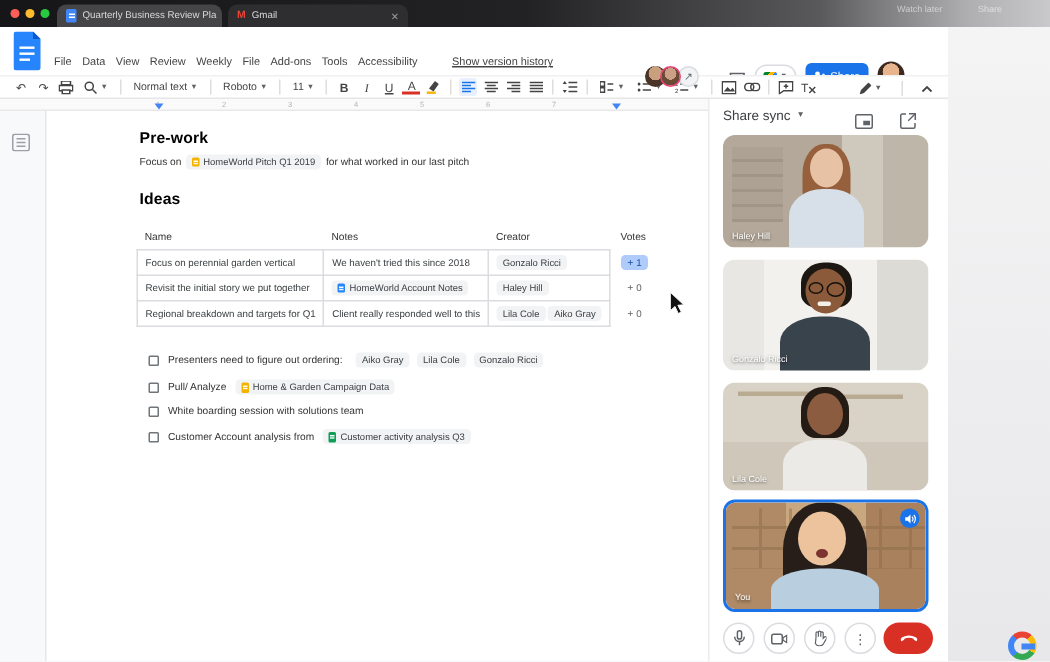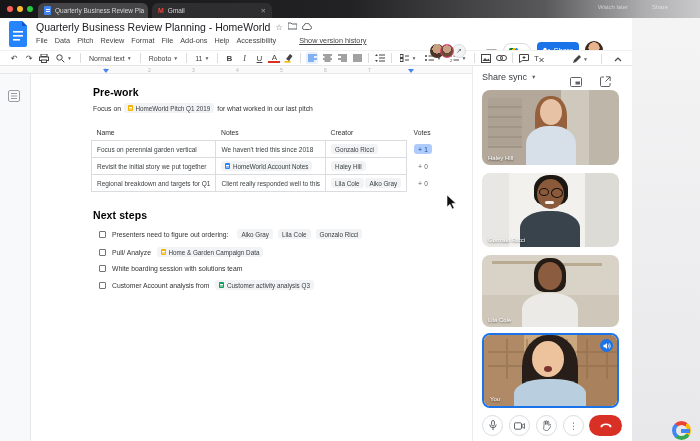--- a/index.html
+++ b/index.html
@@ -209,43 +209,29 @@
 <div class="dheader">
   <div class="dlogo">
     <svg width="20" height="26" viewBox="0 0 20 26">
         <path d="M2 0h11l5 5v19a2 2 0 0 1-2 2H2a2 2 0 0 1-2-2V2a2 2 0 0 1 2-2z" fill="#2684fc"></path>
         <path d="M13 0l5 5h-5z" fill="#0b57d0"></path>
         <rect x="4" y="10" width="10" height="1.6" fill="#fff"></rect>
         <rect x="4" y="14" width="10" height="1.6" fill="#fff"></rect>
         <rect x="4" y="18" width="7" height="1.6" fill="#fff"></rect>
       </svg>
   </div>
-  <div class="titlerow">
-    <span class="dtitle">Quarterly Business Review Planning - HomeWorld</span>
-    <span class="t-ico">☆</span>
-    <span class="t-ico">
-      <svg width="9" height="8" viewBox="0 0 9 8">
-          <path d="M0 1h3l1 1h5v5H0z" fill="none" stroke="#5f6368" stroke-width="1"></path>
-        </svg>
-    </span>
-    <span class="t-ico">
-      <svg width="10" height="7" viewBox="0 0 10 7">
-          <path d="M2.5 6.5h5a2 2 0 0 0 .4-3.96A3 3 0 0 0 2 2.7 1.9 1.9 0 0 0 2.5 6.5z" fill="none" stroke="#5f6368" stroke-width="1"></path>
-        </svg>
-    </span>
-  </div>
   <div class="menurow">
     <span>File</span>
     <span>Data</span>
-    <span>Pitch</span>
+    <span>View</span>
     <span>Review</span>
-    <span>Format</span>
+    <span>Weekly</span>
     <span>File</span>
     <span>Add-ons</span>
-    <span>Help</span>
+    <span>Tools</span>
     <span>Accessibility</span>
     <span class="vh">Show version history</span>
   </div>
   <div class="hav a1"></div>
   <div class="hav a2"></div>
   <div class="hav a3">↗</div>
   <span class="hicon" style="left:470px;">
     <svg width="10" height="8" viewBox="0 0 10 8">
         <polyline points="0,7 4,3 6,5 10,1" fill="none" stroke="#5f6368" stroke-width="1.2"></polyline>
         <polyline points="7,1 10,1 10,4" fill="none" stroke="#5f6368" stroke-width="1.2"></polyline>
@@ -466,20 +452,21 @@
       <div class="h2">Pre-work</div>
       <div class="bodyline">
         <span>Focus on</span>
         <span class="chip">
           <span class="fic slides"></span>
           <span>HomeWorld Pitch Q1 2019</span>
         </span>
         <span>for what worked in our last pitch</span>
       </div>
 
+      <div class="h2" style="margin-top:14px">Ideas</div>
 
       <table class="ideas-tbl">
         <tbody>
             <tr>
           <th class="c-name">Name</th>
           <th class="c-notes">Notes</th>
           <th class="c-creator">Creator</th>
           <th class="vh2">Votes</th>
         </tr>
         <tr>
@@ -524,21 +511,20 @@
             <span class="vote">
                   <span class="plus">+</span>
                   <span>0</span>
                 </span>
           </td>
         </tr>
       </tbody>
         </table>
 
       <div class="nextsteps">
-        <div class="h2">Next steps</div>
         <div class="ck-item">
           <span class="ckbox"></span>
           <span>Presenters need to figure out ordering:</span>
           <span class="ck-chips">
             <span class="chip">Aiko Gray</span>
             <span class="chip">Lila Cole</span>
             <span class="chip">Gonzalo Ricci</span>
           </span>
         </div>
         <div class="ck-item">

